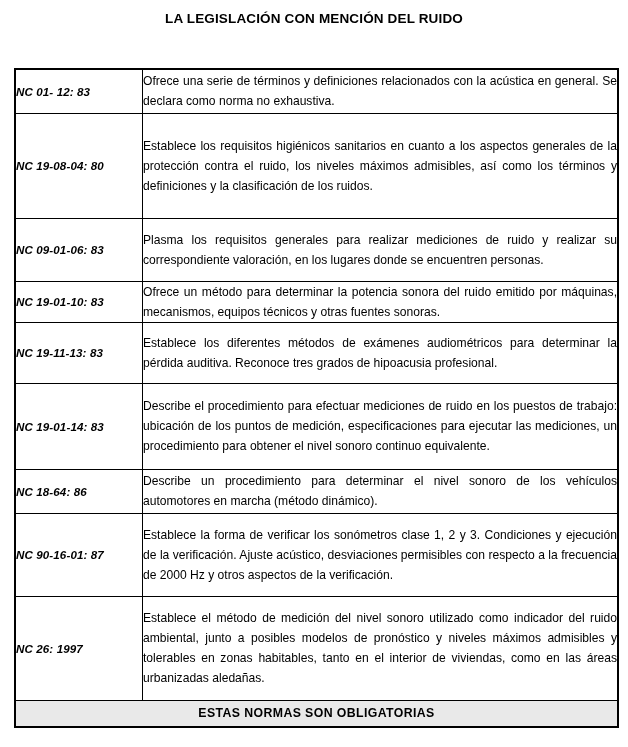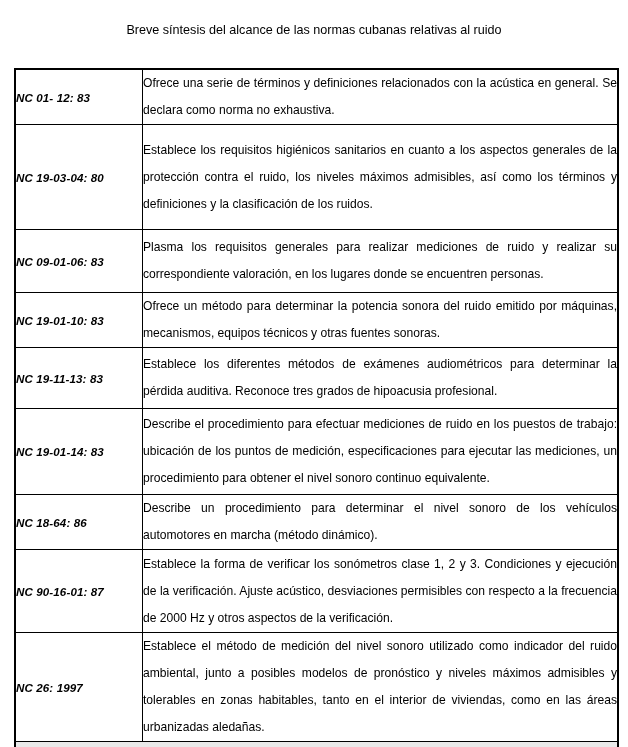--- a/index.html
+++ b/index.html
@@ -71,21 +71,21 @@
     letter-spacing: 0.1px;
     white-space: nowrap;
     vertical-align: middle;
     font-style: italic;
   }
 
   td.desc-cell {
     width: 474px;
     padding: 7px 9px 7px 8px;
     font-size: 12.1px;
-    line-height: 27px;
+    line-height: 20px;
     text-align: justify;
     text-justify: inter-word;
     vertical-align: top;
     hyphens: none;
   }
 
   
   tr.r0 { height: 44px; }
   tr.r1 { height: 105px; }
   tr.r2 { height: 63px; }
@@ -107,34 +107,34 @@
     padding: 3px 0 4px 0;
     border-top: 2.5px solid #000000;
     vertical-align: middle;
   }
 </style>
 </head>
 <body>
 
 <div class="page">
 
+  <h1 class="doc-title">LA LEGISLACIÓN CON MENCIÓN DEL RUIDO</h1>
 
-  <p class="doc-subtitle">Breve síntesis del alcance de las normas cubanas relativas al ruido</p>
 
   <div class="table-wrap">
     <table class="norms">
       <tbody>
 
         <tr class="r0">
           <td class="code-cell">NC 01- 12: 83</td>
           <td class="desc-cell">Ofrece una serie de términos y definiciones relacionados con la acústica en general. Se declara como norma no exhaustiva.</td>
         </tr>
 
         <tr class="r1">
-          <td class="code-cell">NC 19-03-04: 80</td>
+          <td class="code-cell">NC 19-08-04: 80</td>
           <td class="desc-cell">Establece los requisitos  higiénicos sanitarios en cuanto a los aspectos generales de la protección contra el ruido, los niveles máximos admisibles, así como los términos y definiciones y la clasificación de los ruidos.</td>
         </tr>
 
         <tr class="r2">
           <td class="code-cell">NC 09-01-06: 83</td>
           <td class="desc-cell">Plasma los requisitos generales para realizar mediciones de ruido y realizar su correspondiente valoración, en los lugares donde se encuentren personas.</td>
         </tr>
 
         <tr class="r3">
           <td class="code-cell">NC 19-01-10: 83</td>

